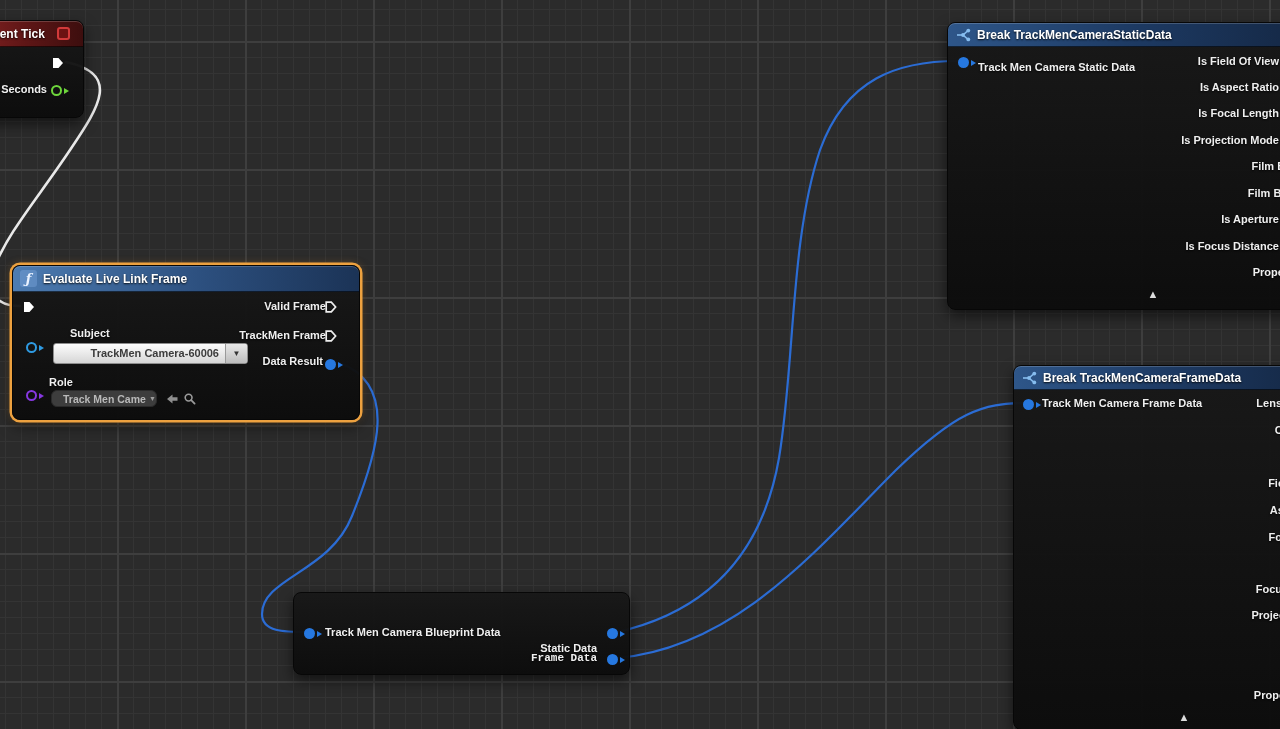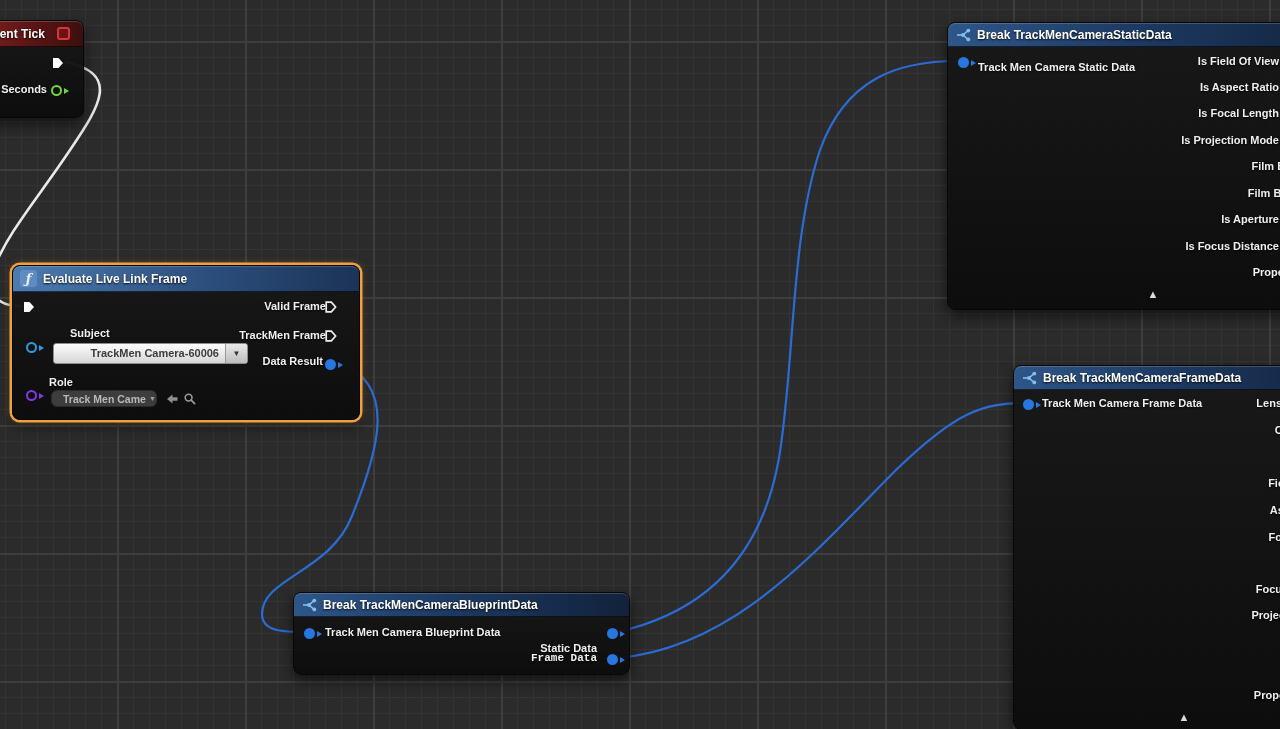--- a/index.html
+++ b/index.html
@@ -148,35 +148,20 @@
     </span>
     <span class="iconbtn" style="left:170px;top:126px;">
       <svg width="14" height="14" viewBox="0 0 14 14">
           <circle cx="5.6" cy="5.6" r="3.4" fill="none" stroke="#9a9a9a" stroke-width="1.6"></circle>
           <line x1="8.2" y1="8.2" x2="11.6" y2="11.6" stroke="#9a9a9a" stroke-width="1.8" stroke-linecap="round"></line>
         </svg>
     </span>
   </div>
 
   <div class="node" style="left:293px;top:592px;width:335px;height:81px;">
-    <div class="node-header hdr-break" style="height:23px;">
-      <span class="hicon">
-        <svg width="15" height="14" viewBox="0 0 15 14">
-            <g stroke="#86bdef" stroke-width="1.6" fill="#86bdef">
-              <line x1="1" y1="7" x2="6.5" y2="7"></line>
-              <line x1="7" y1="7" x2="12" y2="2.6"></line>
-              <line x1="7" y1="7" x2="12" y2="11.4"></line>
-              <circle cx="7" cy="7" r="1.9" stroke="none"></circle>
-              <circle cx="12.3" cy="2.6" r="1.9" stroke="none"></circle>
-              <circle cx="12.3" cy="11.4" r="1.9" stroke="none"></circle>
-            </g>
-          </svg>
-      </span>
-      <span class="node-title">Break TrackMenCameraBlueprintData</span>
-    </div>
     <div class="pin-row" style="left:10px;top:35px;color:#2678e0;">
       <span class="pin-dot" style="background:#2678e0;"></span>
         <span class="pin-wedge"></span>
     </div>
     <span class="plabel" style="left:31px;top:33px;">Track Men Camera Blueprint Data</span>
     <span class="plabel" style="right:32px;top:33px;margin-top:16px;">Static Data</span>
     <div class="pin-row" style="left:313px;top:35px;color:#2678e0;">
       <span class="pin-dot" style="background:#2678e0;"></span>
         <span class="pin-wedge"></span>
     </div>

